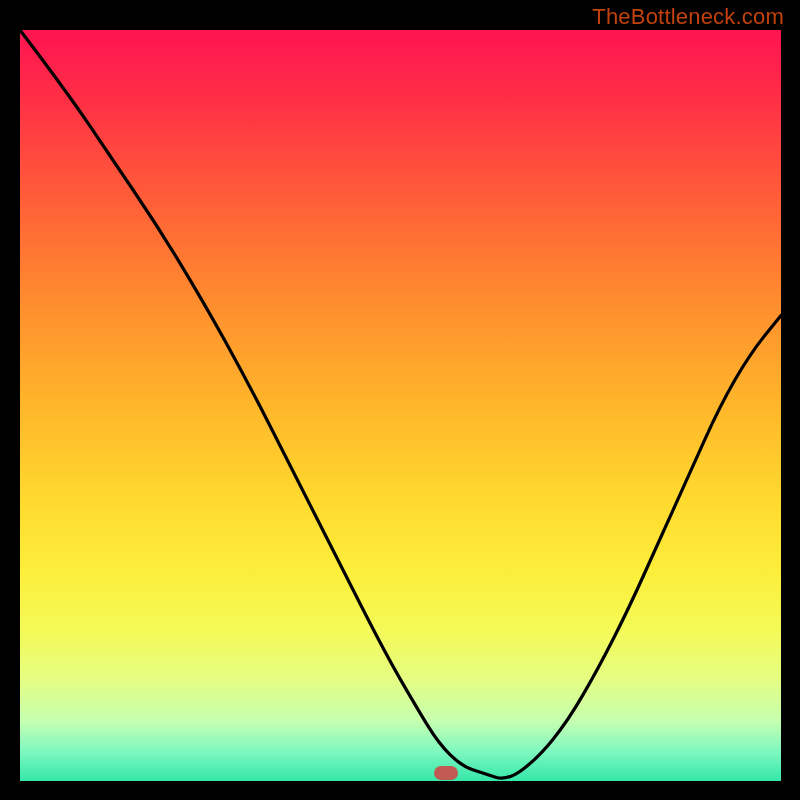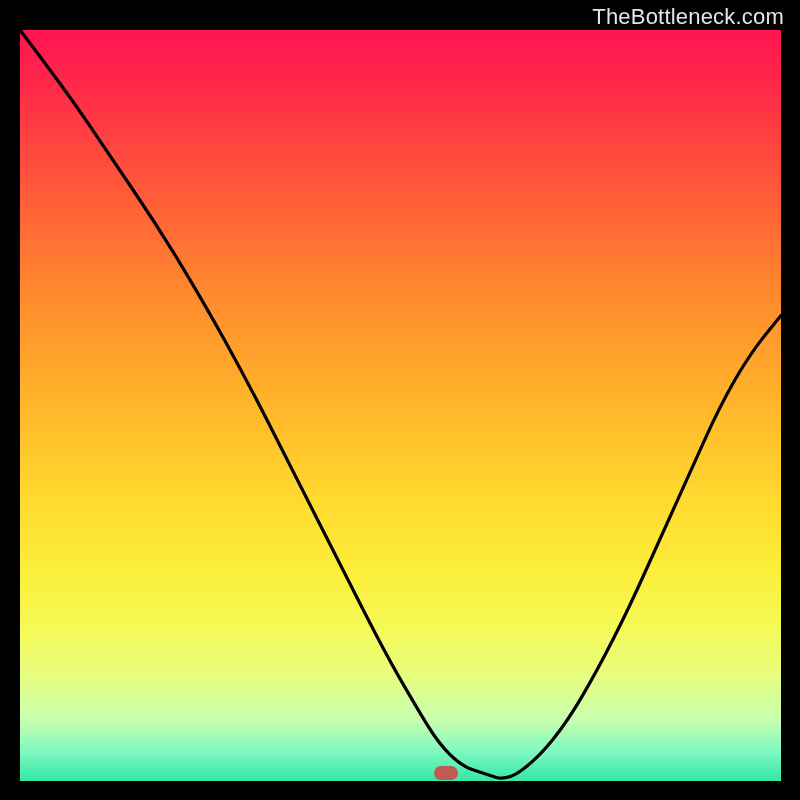--- a/index.html
+++ b/index.html
@@ -14,21 +14,21 @@
   .frame {
     position: relative;
     width: 800px;
     height: 800px;
     background: #000;
   }
   .attribution {
     position: absolute;
     top: 4px;
     right: 16px;
-    color: #e5e5e5;
+    color: #c2410c;
     font-size: 22px;
     font-family: Arial, Helvetica, sans-serif;
     letter-spacing: 0.2px;
     z-index: 10;
     user-select: none;
   }
   .plot-area {
     position: absolute;
     left: 20px;
     top: 30px;

